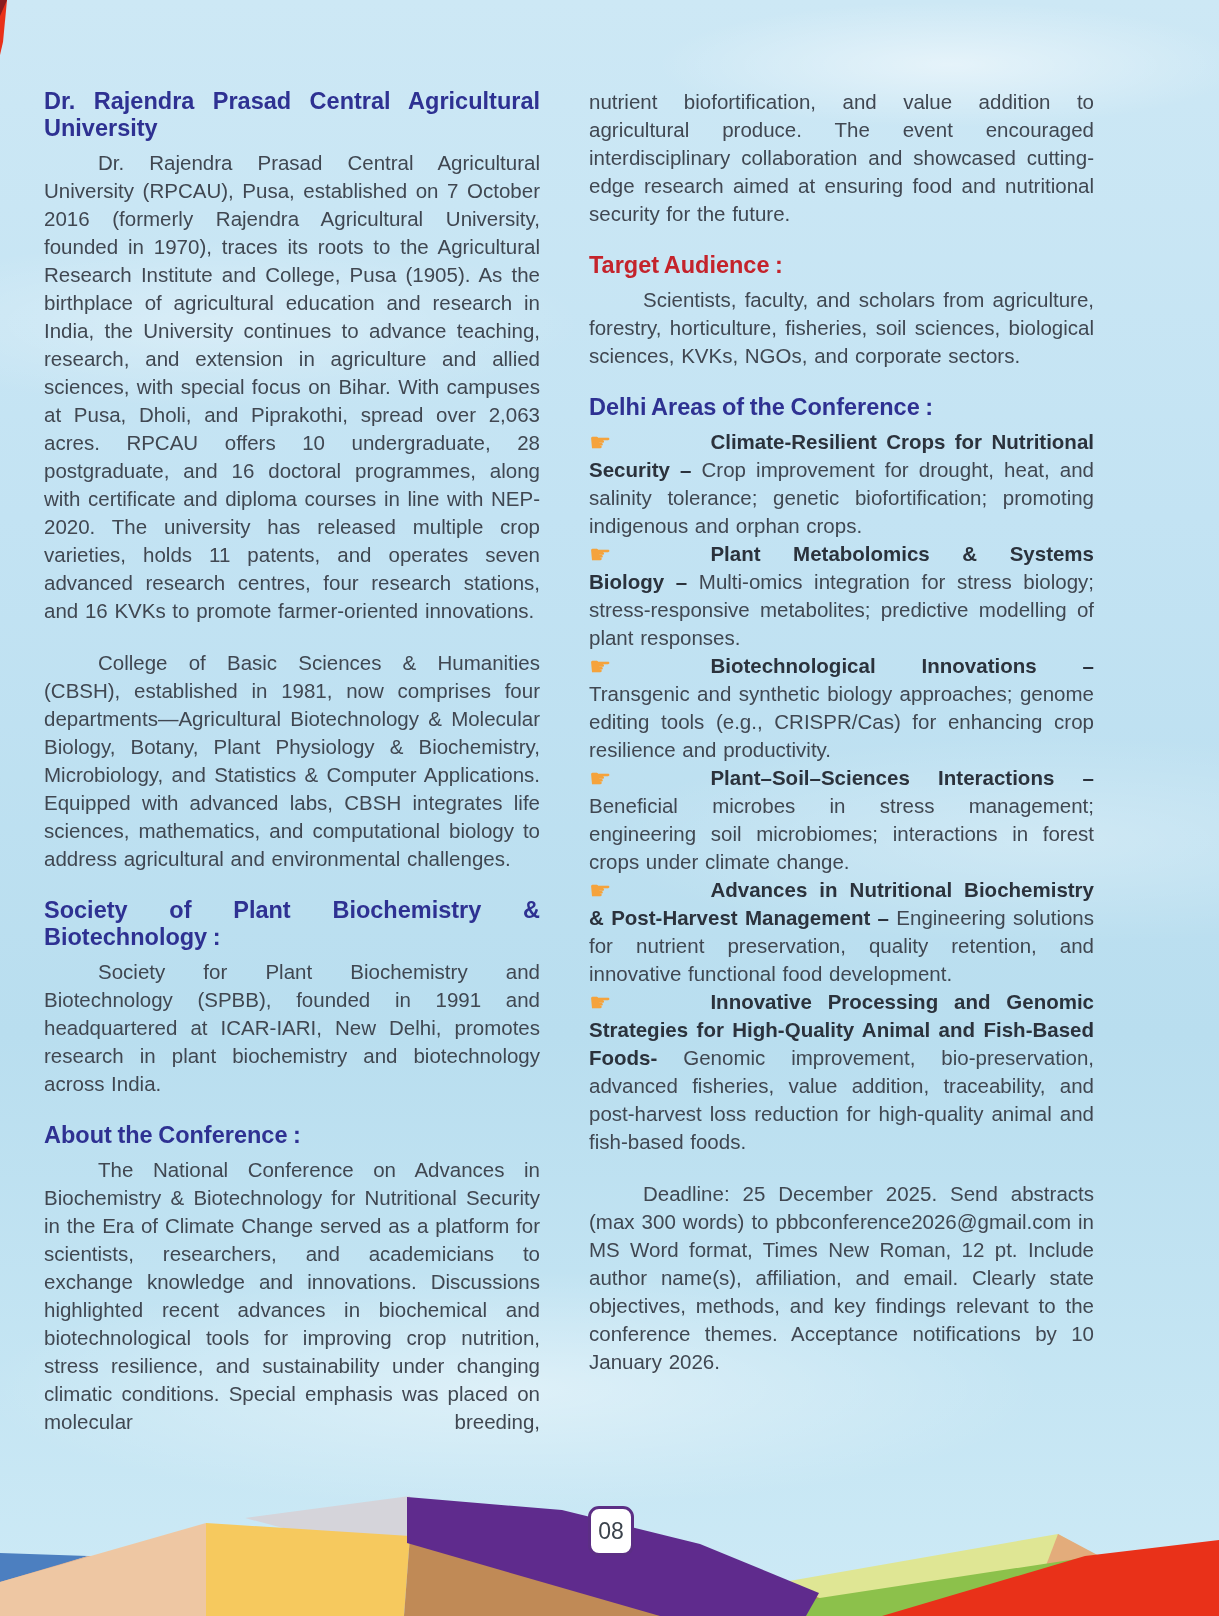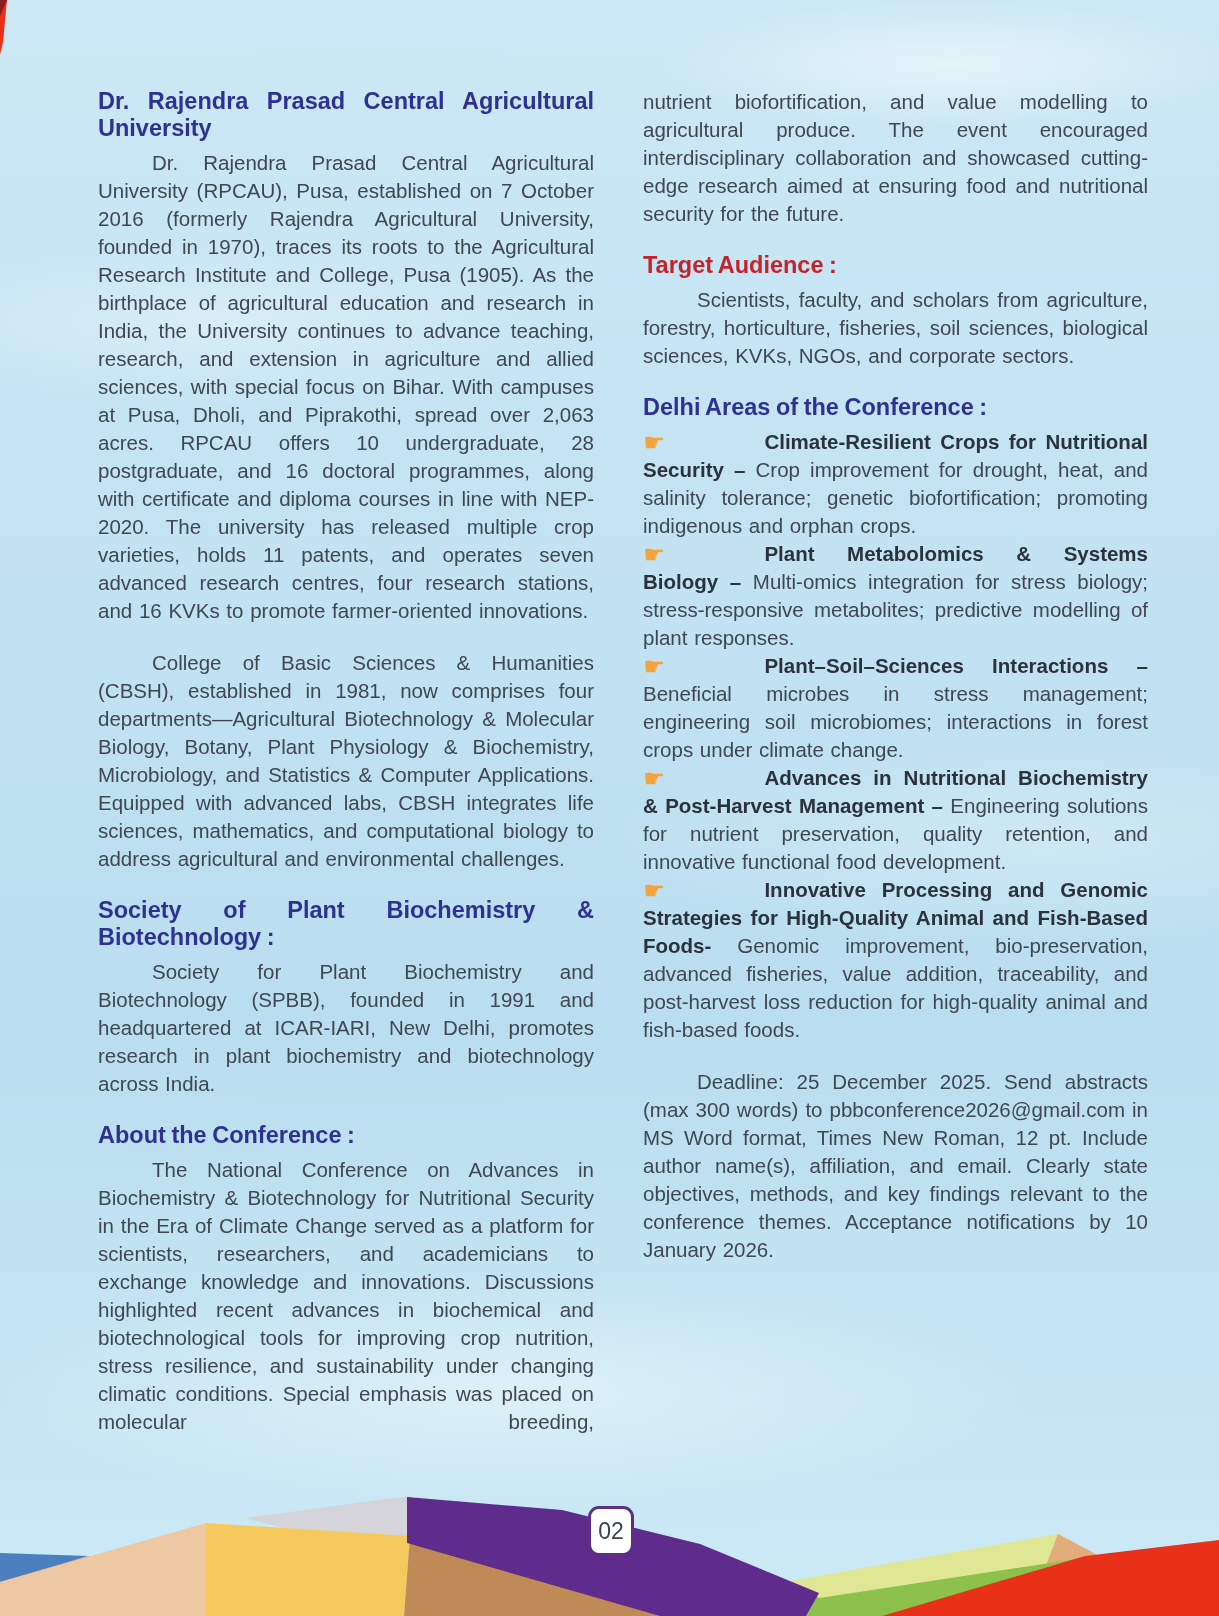--- a/index.html
+++ b/index.html
@@ -8,21 +8,21 @@
     font-family:"Liberation Sans","DejaVu Sans",sans-serif;
     background:
       radial-gradient(420px 90px at 78% 4%, rgba(255,255,255,.50), transparent 70%),
       radial-gradient(520px 120px at 18% 20%, rgba(255,255,255,.32), transparent 70%),
       radial-gradient(640px 150px at 86% 52%, rgba(255,255,255,.28), transparent 70%),
       radial-gradient(760px 170px at 42% 86%, rgba(255,255,255,.42), transparent 70%),
       linear-gradient(180deg,#cde8f5 0%,#c3e3f3 32%,#b9deef 64%,#cdeaf6 100%);
   }
   .columns{
     position:absolute;left:0;top:0;width:1219px;
-    box-sizing:border-box;padding:88px 87px 0 98px;
+    box-sizing:border-box;padding:88px 87px 0 44px;
     display:flex;gap:49px;z-index:3;
   }
   .col{color:#404751;}
   .col.left{width:496px;flex:none;}
   .col.right{width:505px;flex:none;}
   section{margin:0 0 24px;}
   h2{
     margin:0 0 7px;font-size:23.5px;line-height:27px;font-weight:700;
     word-spacing:-1px;text-align:justify;text-align-last:left;
   }
@@ -72,30 +72,31 @@
         <p class="body indent">Society for Plant Biochemistry and Biotechnology (SPBB), founded in 1991 and headquartered at ICAR-IARI, New Delhi, promotes research in plant biochemistry and biotechnology across India.</p>
       </section>
       <section>
         <h2 class="blue">About the Conference :</h2>
         <p class="body indent stretch-last">The National Conference on Advances in Biochemistry &amp; Biotechnology for Nutritional Security in the Era of Climate Change served as a platform for scientists, researchers, and academicians to exchange knowledge and innovations. Discussions highlighted recent advances in biochemical and biotechnological tools for improving crop nutrition, stress resilience, and sustainability under changing climatic conditions. Special emphasis was placed on molecular breeding,</p>
       </section>
     </div>
 
     <div class="col right">
       <section>
-        <p class="body">nutrient biofortification, and value modelling to agricultural produce. The event encouraged interdisciplinary collaboration and showcased cutting-edge research aimed at ensuring food and nutritional security for the future.</p>
+        <p class="body">nutrient biofortification, and value addition to agricultural produce. The event encouraged interdisciplinary collaboration and showcased cutting-edge research aimed at ensuring food and nutritional security for the future.</p>
       </section>
       <section>
         <h2 class="red">Target Audience :</h2>
         <p class="body indent">Scientists, faculty, and scholars from agriculture, forestry, horticulture, fisheries, soil sciences, biological sciences, KVKs, NGOs, and corporate sectors.</p>
       </section>
       <section>
         <h2 class="blue">Delhi Areas of the Conference :</h2>
         <p class="body bullet"><span class="hand">☛</span><span class="btab"></span><b>Climate-Resilient Crops for Nutritional Security –</b><span> Crop improvement for drought, heat, and salinity tolerance; genetic biofortification; promoting indigenous and orphan crops.</span></p>
         <p class="body bullet"><span class="hand">☛</span><span class="btab"></span><b>Plant Metabolomics &amp; Systems Biology –</b><span> Multi-omics integration for stress biology; stress-responsive metabolites; predictive modelling of plant responses.</span></p>
+        <p class="body bullet"><span class="hand">☛</span><span class="btab"></span><b>Biotechnological Innovations –</b><span> Transgenic and synthetic biology approaches; genome editing tools (e.g., CRISPR/Cas) for enhancing crop resilience and productivity.</span></p>
         <p class="body bullet"><span class="hand">☛</span><span class="btab"></span><b>Plant–Soil–Sciences Interactions –</b><span> Beneficial microbes in stress management; engineering soil microbiomes; interactions in forest crops under climate change.</span></p>
         <p class="body bullet"><span class="hand">☛</span><span class="btab"></span><b>Advances in Nutritional Biochemistry &amp; Post-Harvest Management –</b><span> Engineering solutions for nutrient preservation, quality retention, and innovative functional food development.</span></p>
         <p class="body bullet"><span class="hand">☛</span><span class="btab"></span><b>Innovative Processing and Genomic Strategies for High-Quality Animal and Fish-Based Foods-</b><span> Genomic improvement, bio-preservation, advanced fisheries, value addition, traceability, and post-harvest loss reduction for high-quality animal and fish-based foods.</span></p>
       </section>
       <section>
         <p class="body indent">Deadline: 25 December 2025. Send abstracts (max 300 words) to pbbconference2026@gmail.com in MS Word format, Times New Roman, 12 pt. Include author name(s), affiliation, and email. Clearly state objectives, methods, and key findings relevant to the conference themes. Acceptance notifications by 10 January 2026.</p>
       </section>
     </div>
 
   </div>
@@ -108,16 +109,16 @@
     <polygon points="206,129 410,142 404,222 206,222" fill="#f6c95e"></polygon>
     <polygon points="410,142 838,201 806,222 404,222" fill="#c08a56"></polygon>
     <polygon points="772,190 1058,140 1104,166 830,207" fill="#dfe694"></polygon>
     <polygon points="1058,140 1137,182 1042,182" fill="#e3ac7b"></polygon>
     <polygon points="800,207 1096,162 1165,187 905,222 806,222" fill="#8cc14b"></polygon>
     <polygon points="882,222 1219,222 1219,146 1085,162" fill="#e93119"></polygon>
     <polygon points="407,103 562,116 700,150 819,199 806,222 660,222 407,149" fill="#5f2b8d"></polygon>
   </svg>
 
   <div class="page-badge">
-    <span>02</span>
+    <span>08</span>
   </div>
 
 </div>
 
 </body></html>

